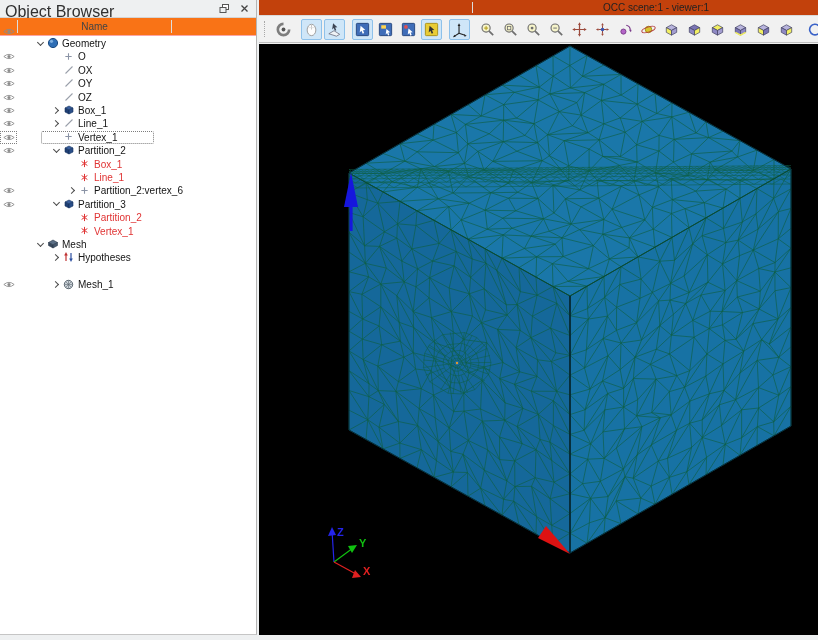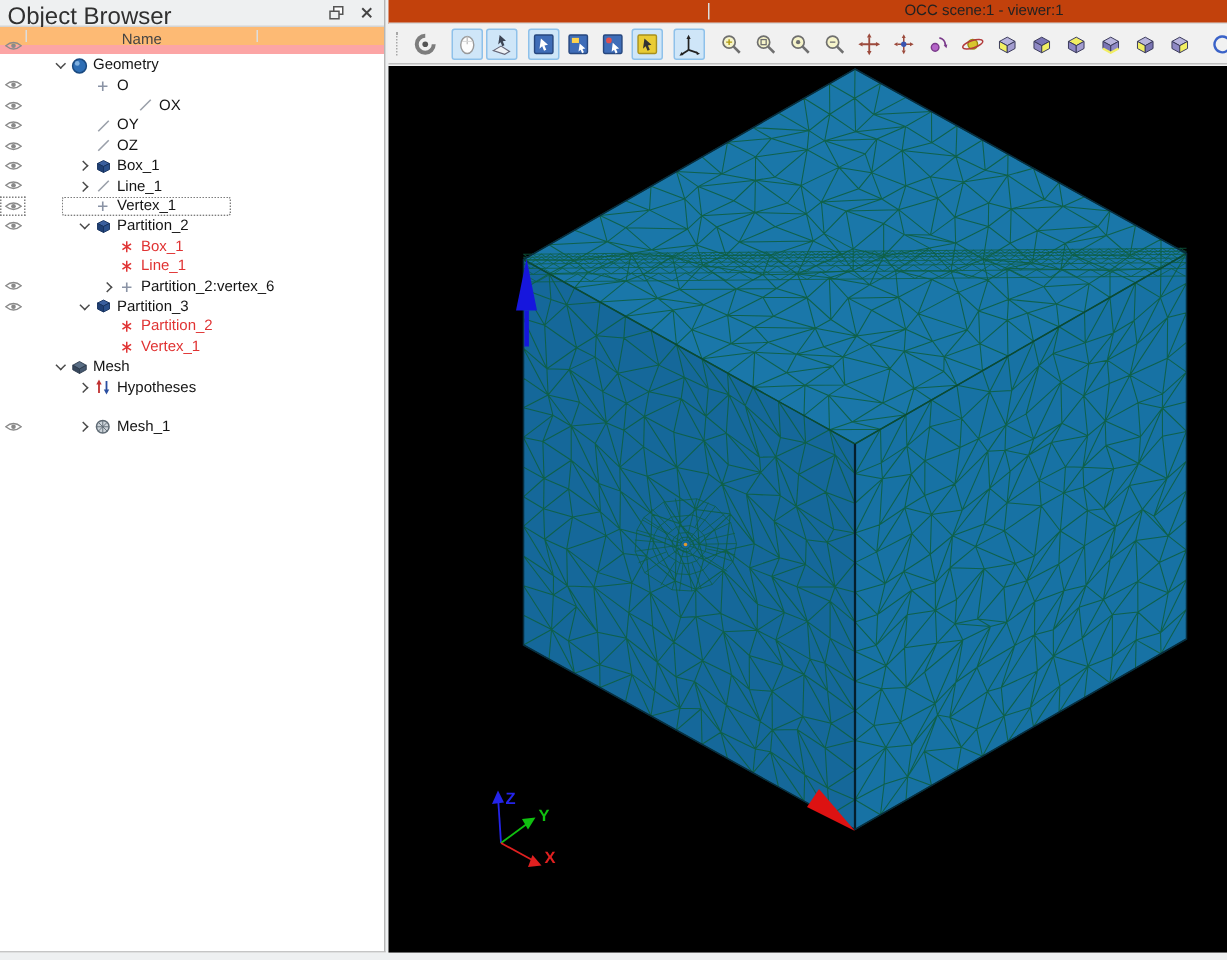--- a/index.html
+++ b/index.html
@@ -6,30 +6,30 @@
   html,body{width:818px;height:640px;overflow:hidden}
   body{position:relative;background:#eef0f1;font-family:"Liberation Sans",sans-serif;}
 
   
   #obrowser{position:absolute;left:0;top:0;width:257px;height:635px;background:#fff;
             border-right:1px solid #b5b5b5;border-bottom:1px solid #c5c5c5;}
   .ob-header{position:relative;height:18px;background:#eef0f1;border-bottom:1px solid #d4d4d4;}
   .ob-title{position:absolute;left:5px;top:3px;font-size:16px;color:#303030;}
   .ob-btns{position:absolute;right:5px;top:2px;display:flex;gap:7px;align-items:center;}
   .ob-btn{width:13px;height:13px;display:flex;align-items:center;justify-content:center;}
-  .ob-colheader{position:relative;height:18px;background:#fdba74;border-bottom:6px solid #fca5a5;}
+  .ob-colheader{position:relative;height:18px;background:#f97316;border-bottom:1px solid #fca5a5;}
   .col-sep{position:absolute;top:2px;bottom:2px;width:1px;background:#dddddd;}
   .colname{position:absolute;left:18px;width:153px;top:3px;text-align:center;font-size:10px;color:#444;}
   .col-eye{position:absolute;left:3px;top:4px;}
 
   #tree-rows{position:absolute;top:37px;left:0;right:0;bottom:0;}
   .trow{position:absolute;left:0;width:100%;height:13.4px;}
   .eyecell{position:absolute;left:0;top:0;width:17px;height:13px;display:flex;align-items:center;justify-content:center;}
   .eyecell.focus{outline:1px dotted #808080;outline-offset:-1px;}
-  .rowline{display:flex;align-items:center;height:100%;padding-left:18px;position:relative;}
+  .rowline{display:flex;height:100%;padding-left:18px;position:relative;}
   .indent{flex:none;height:1px;}
   .expander{flex:none;width:12px;height:12px;display:flex;align-items:center;justify-content:center;}
   .chev{width:5px;height:5px;border-right:1.3px solid #4a4a4a;border-bottom:1.3px solid #4a4a4a;display:inline-block;}
   .chev.closed{transform:rotate(-45deg);margin-left:-2px;}
   .chev.open{transform:rotate(45deg);margin-top:-2px;}
   .ticon{flex:none;width:13px;height:12px;margin-right:3px;display:flex;align-items:center;justify-content:center;}
   .tlabel{font-size:10px;color:#141414;white-space:nowrap;line-height:13px;}
   .tlabel.red{color:#e03333;}
   .focusrect{position:absolute;left:41px;width:113px;top:0;height:13px;border:1px dotted #7d7d7d;border-radius:2px;}
 
@@ -107,21 +107,21 @@
           <span class="indent" style="width: 32px;"></span>
           <span class="expander"></span>
           <span class="ticon">
             <svg width="9" height="9" viewBox="0 0 10 10">
               <path d="M5 1.5V8.5M1.5 5H8.5" stroke="#8a93a5" stroke-width="1.2"></path>
             </svg>
           </span>
           <span class="tlabel">O</span>
         </span>
       </div>
-      <div class="trow" style="top: 26.8px; padding-left: 28px;">
+      <div class="trow" style="top: 26.8px;">
         <span class="eyecell">
           <svg width="12" height="9" viewBox="0 0 14 10">
             <path d="M1 5Q7 0 13 5Q7 10 1 5Z" fill="none" stroke="#8a8a8a"></path>
             <circle cx="7" cy="5" r="1.8" fill="#8a8a8a"></circle>
           </svg>
         </span>
         <span class="rowline">
           <span class="indent" style="width: 32px;"></span>
           <span class="expander"></span>
           <span class="ticon">

